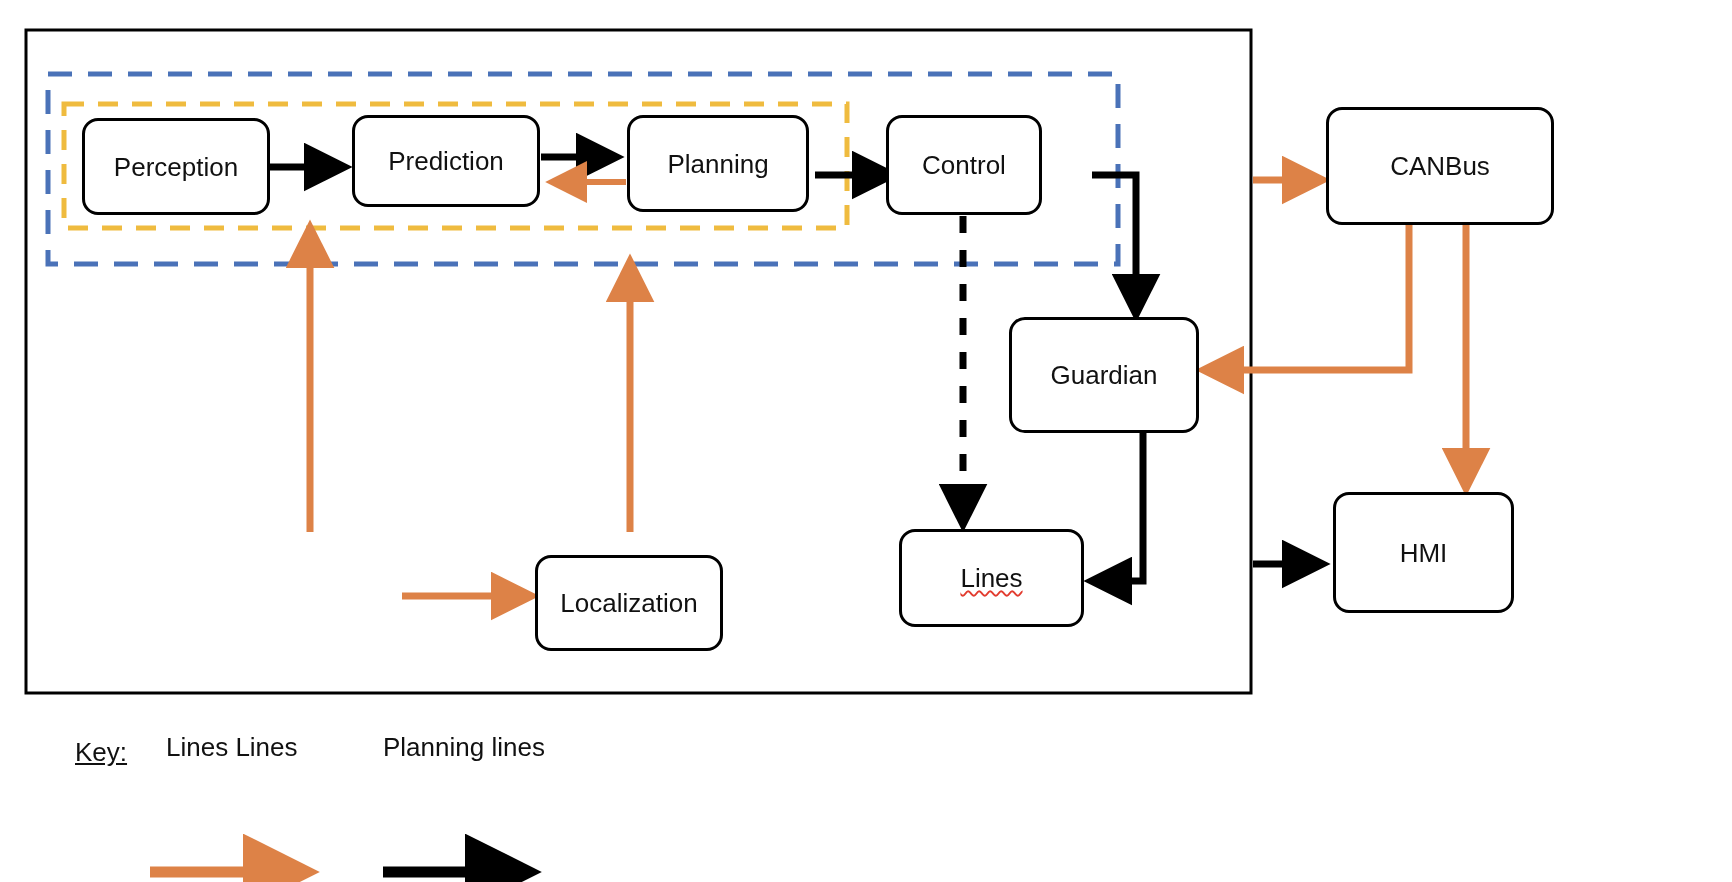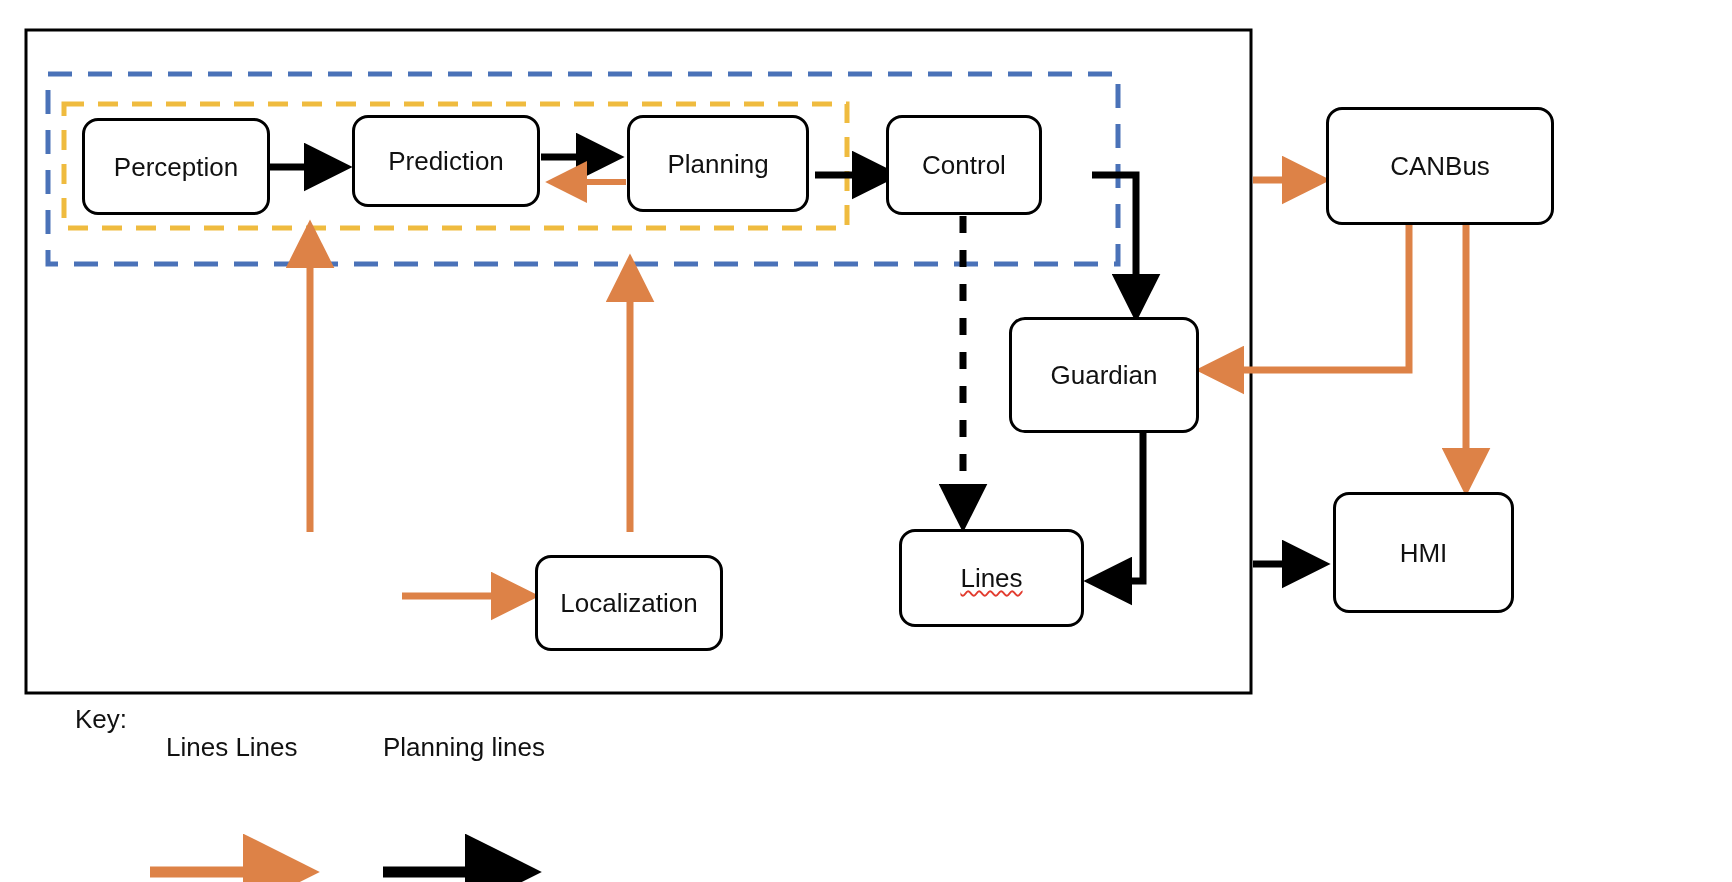--- a/index.html
+++ b/index.html
@@ -98,17 +98,17 @@
 
   <div class="node" style="left:899px;top:529px;width:185px;height:98px;">
     <span class="spell">Lines</span>
   </div>
 
 
   <div class="node" style="left:535px;top:531px;width:188px;height:96px;margin-top:24px;">
     <span>Localization</span>
   </div>
 
-  <div class="keytxt" style="left:75px;top:704px;">Key:</div>
+  <div class="keytxt" style="left:75px;top:737px;text-decoration:underline;">Key:</div>
   <div class="keytxt" style="left:166px;top:732px;">Lines Lines</div>
   <div class="keytxt" style="left:383px;top:732px;">Planning lines</div>
 
 </div>
 
 </body></html>

